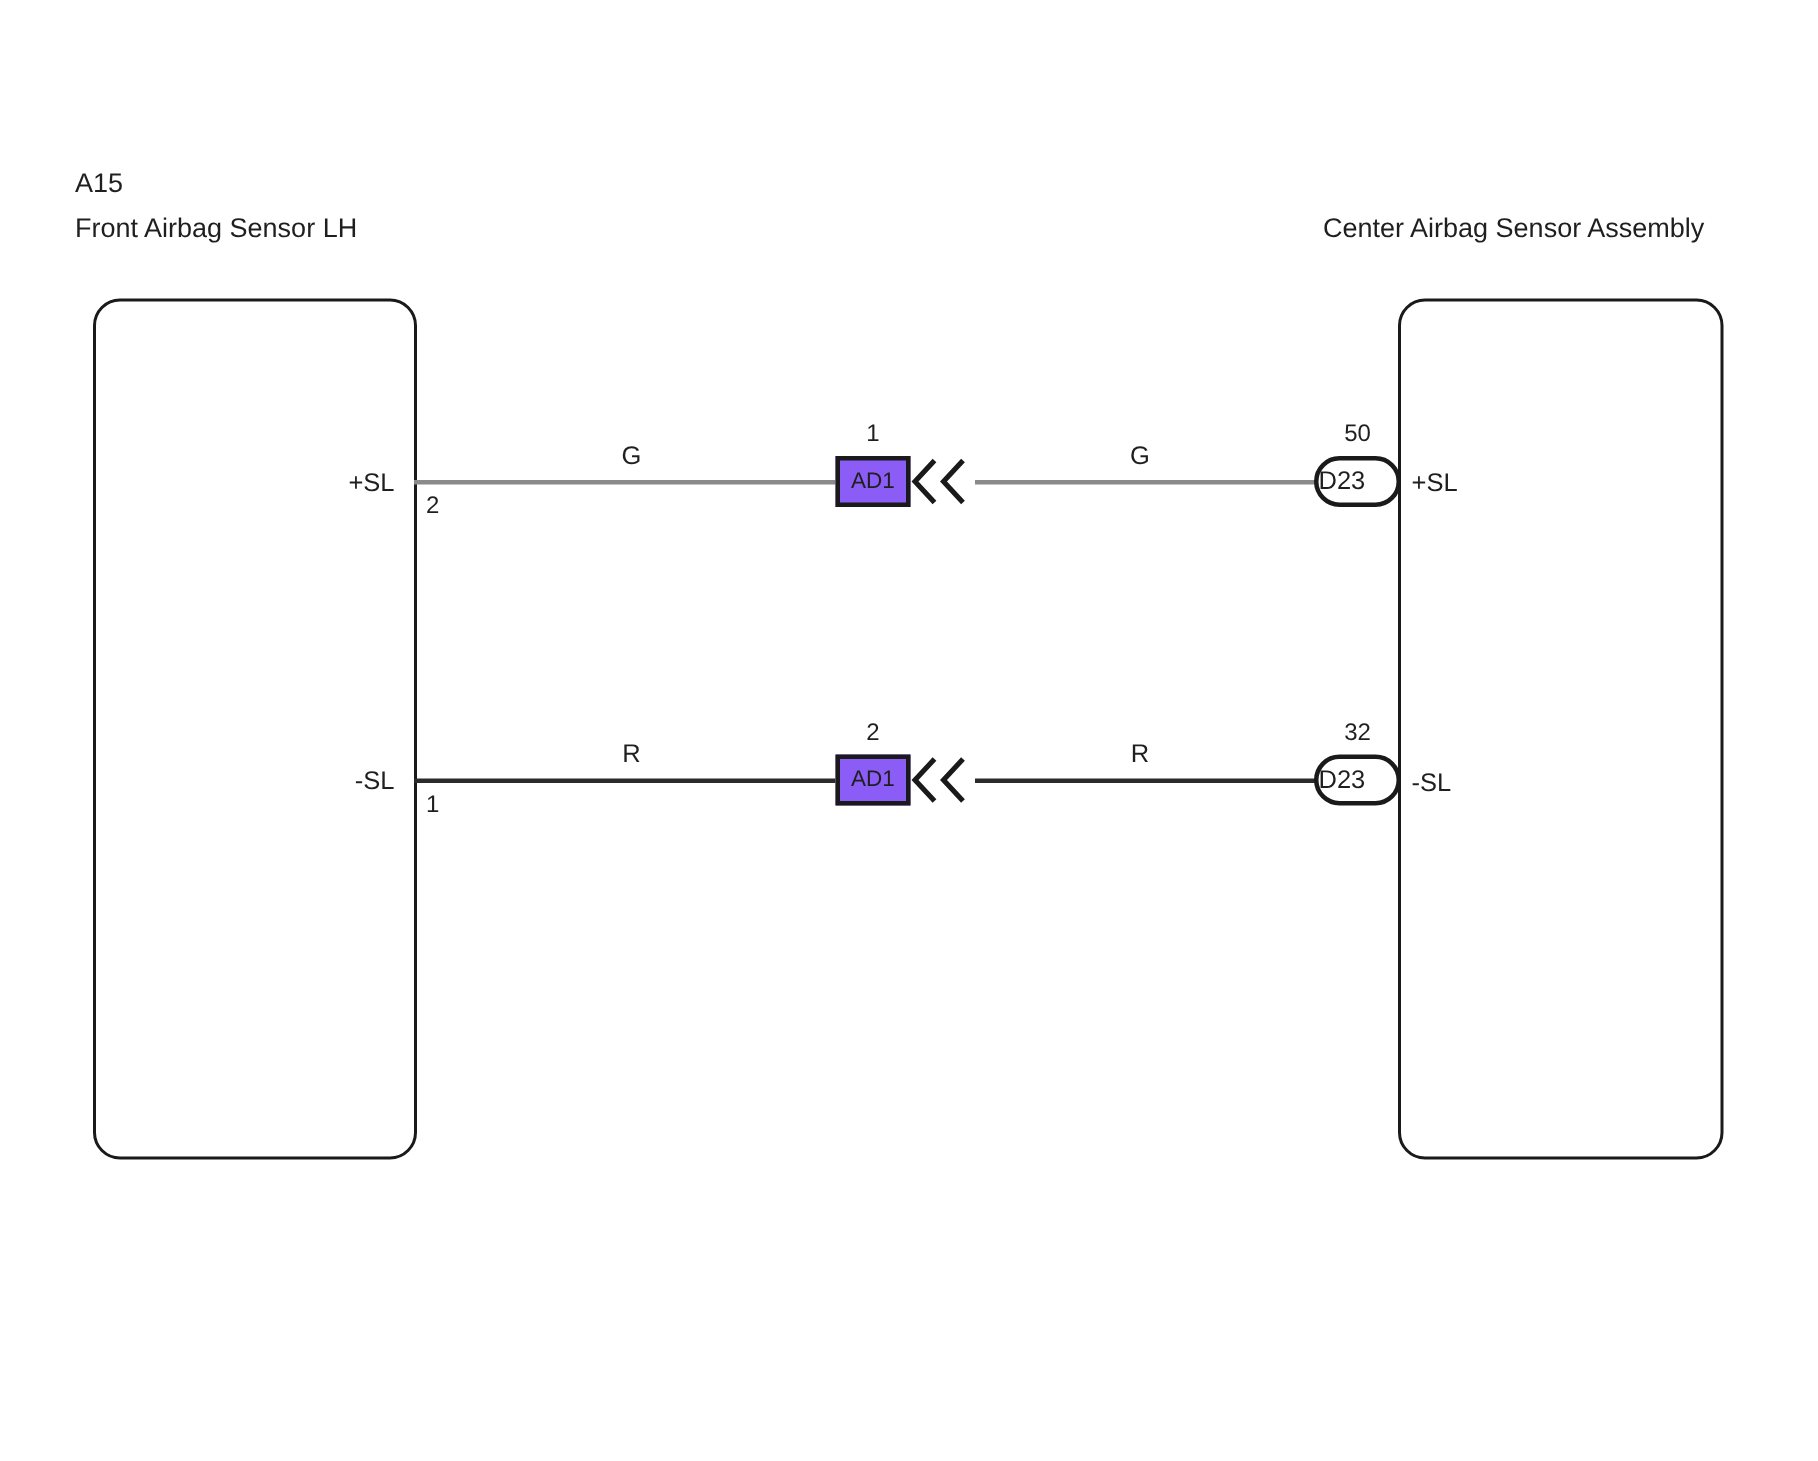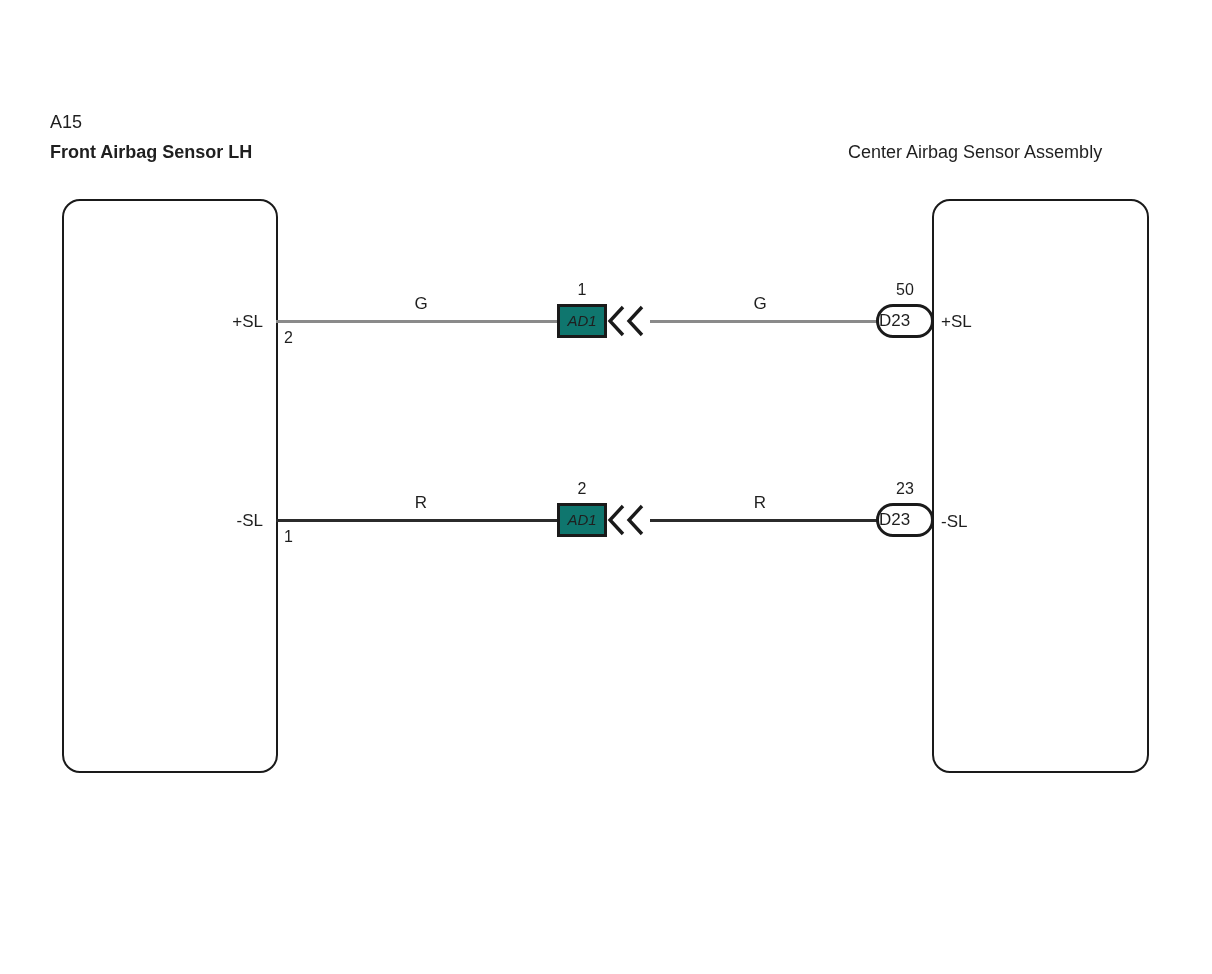--- a/index.html
+++ b/index.html
@@ -34,26 +34,25 @@
   .wire-r2 { top: 519px; }
   .seg-left  { left: 276px; width: 281px; }
   .seg-right { left: 650px; width: 227px; }
 
   .inline-conn {
     position: absolute;
     left: 557px;
     width: 44px;
     height: 28px;
     border: 3px solid #1a1a1a;
-    background: #0f766e;
+    background: #8b5cf6;
     font-size: 15px;
     line-height: 28px;
     text-align: center;
     z-index: 2;
-    font-style: italic;
   }
   .oval-conn {
     position: absolute;
     left: 876px;
     width: 52px;
     height: 28px;
     border: 3px solid #1a1a1a;
     border-radius: 17px;
     background: #ffffff;
     font-size: 17px;
@@ -67,22 +66,22 @@
   .chevrons { position: absolute; left: 606px; width: 46px; height: 36px; z-index: 2; }
   .chev-r1 { top: 303px; }
   .chev-r2 { top: 502px; }
 </style>
 </head>
 <body>
 
 <div id="canvas">
 
   <div class="txt title" style="left:50px; top:110px;">A15</div>
-  <div class="txt title" style="left:50px; top:140px;font-weight:bold;">Front Airbag Sensor LH</div>
-  <div class="txt title" style="left:848px; top:140px;">Center Airbag Sensor Assembly</div>
+  <div class="txt title" style="left:50px; top:140px;">Front Airbag Sensor LH</div>
+  <div class="txt title" style="left:882px; top:140px;">Center Airbag Sensor Assembly</div>
 
   <div id="left-box" class="component-box"></div>
   <div id="right-box" class="component-box"></div>
 
   <div class="txt lbl right" style="left:193px; top:312px; width:70px;">+SL</div>
   <div class="txt pin" style="left:284px; top:328px;">2</div>
 
   <div class="wire wire-r1 seg-left" style="background-color: rgb(138, 138, 138);"></div>
   <div class="wire wire-r1 seg-right" style="background-color: rgb(138, 138, 138);"></div>
 
@@ -111,17 +110,17 @@
   <div class="txt lbl center" style="left:740px; top:493px; width:40px;">R</div>
 
   <div class="txt pin center" style="left:562px; top:479px; width:40px;">2</div>
   <div class="inline-conn conn-r2">AD1</div>
 
   <svg class="chevrons chev-r2" viewBox="0 0 46 36">
     <polyline points="17,4 4,18 17,32" fill="none" stroke="#1a1a1a" stroke-width="3.4"></polyline>
     <polyline points="36,4 23,18 36,32" fill="none" stroke="#1a1a1a" stroke-width="3.4"></polyline>
   </svg>
 
-  <div class="txt pin center" style="left:885px; top:479px; width:40px;">23</div>
+  <div class="txt pin center" style="left:885px; top:479px; width:40px;">32</div>
   <div class="oval-conn conn-r2">D23</div>
   <div class="txt lbl" style="left:941px; top:512px;">-SL</div>
 
 </div>
 
 </body></html>

